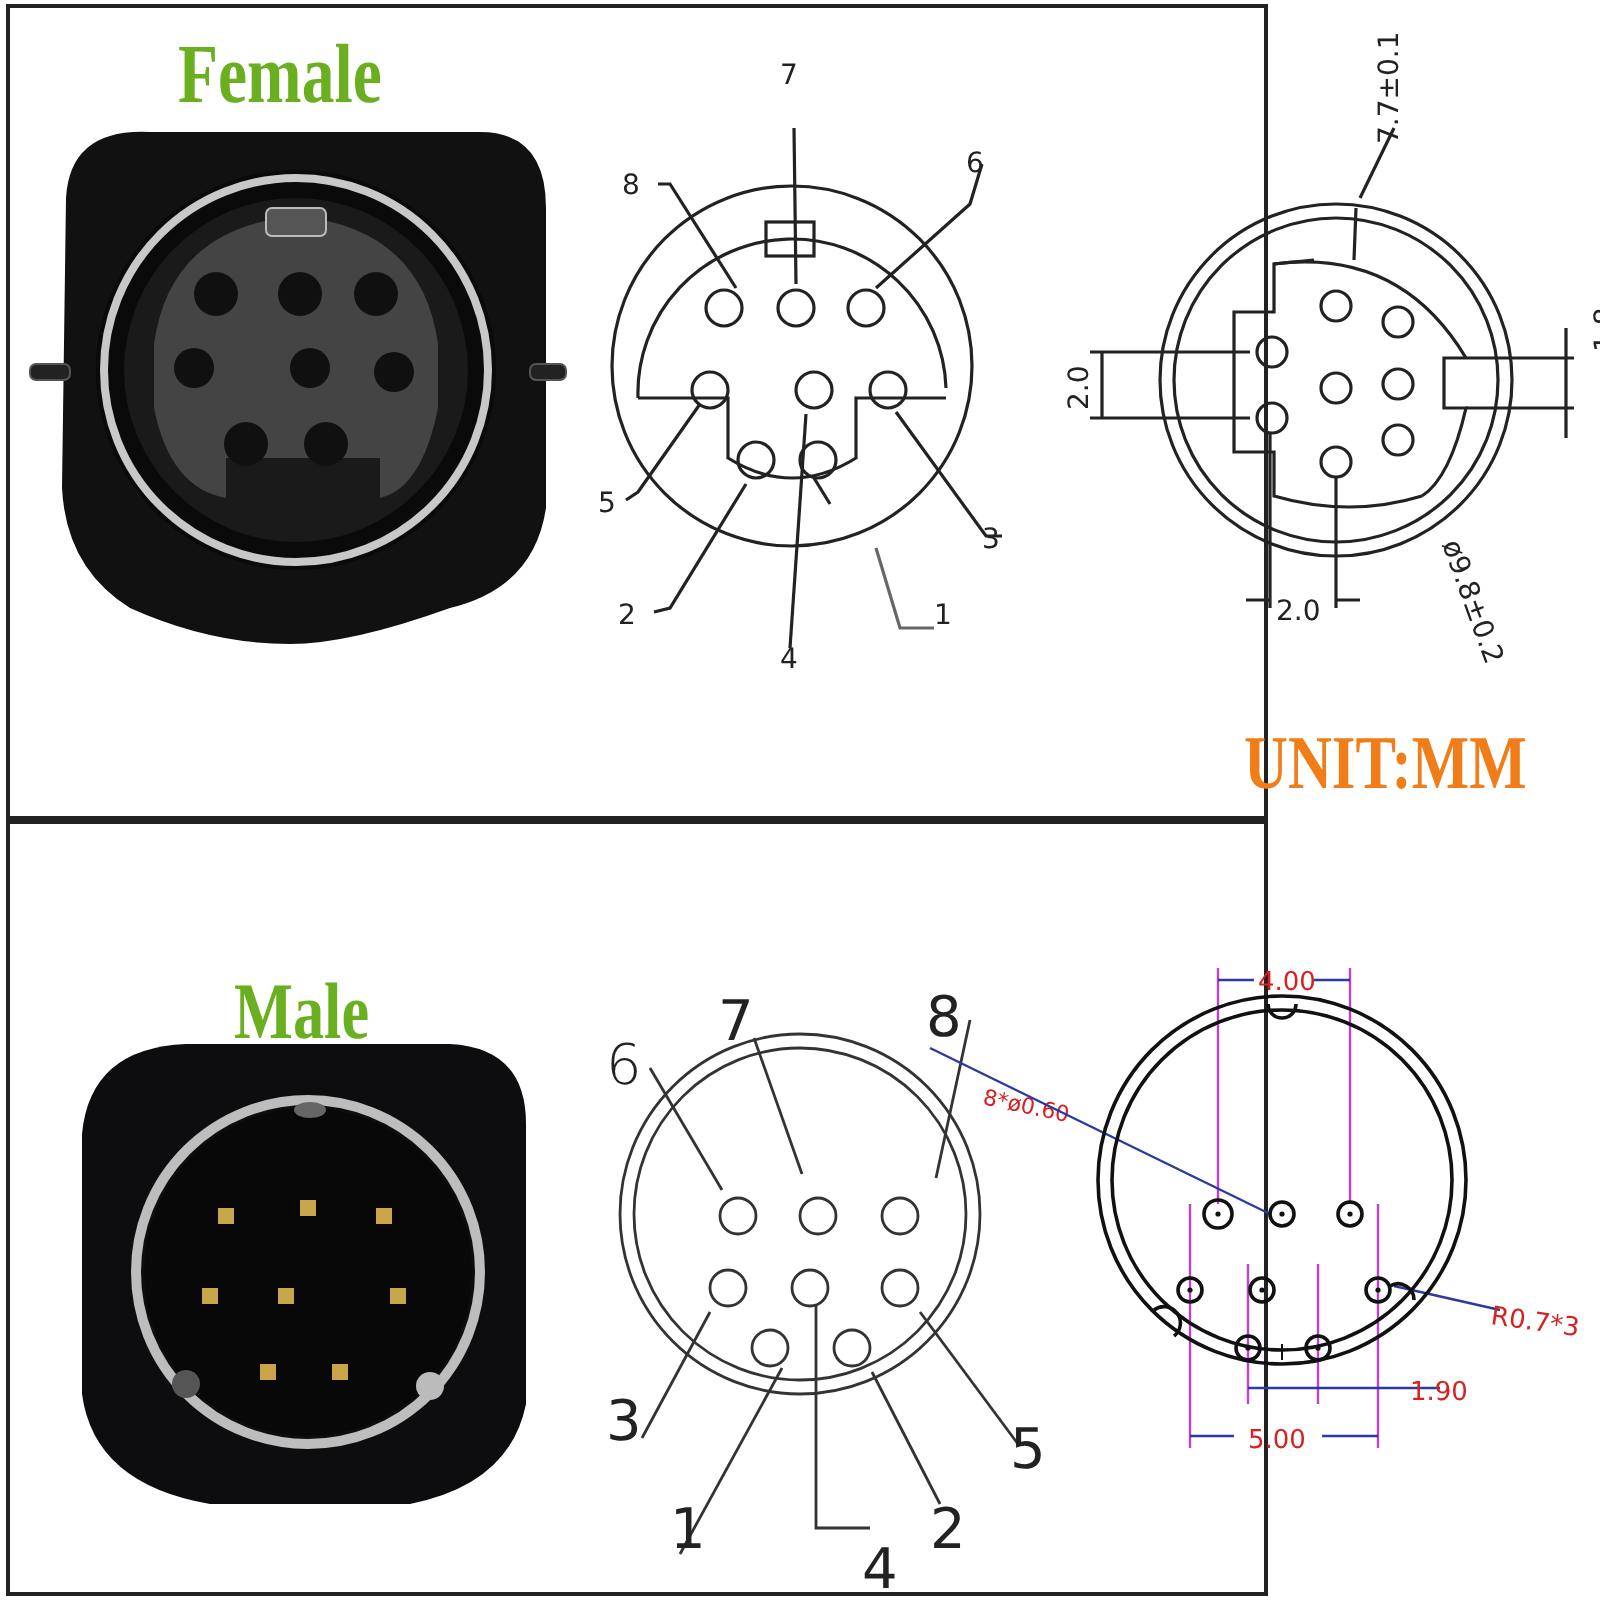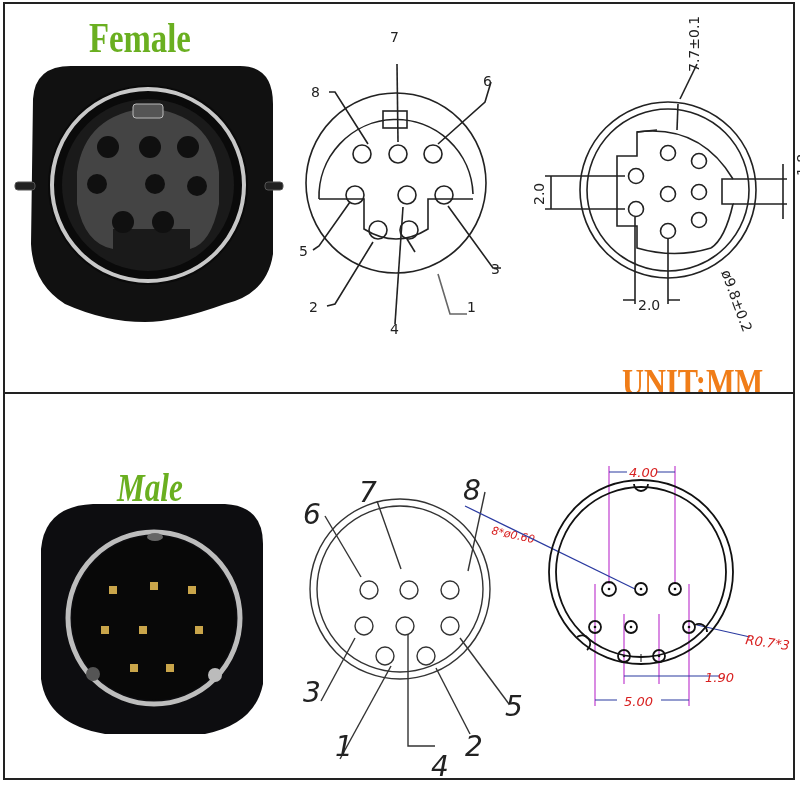--- a/index.html
+++ b/index.html
@@ -1,19 +1,19 @@
 <!DOCTYPE html>
 <html><head>
 <meta charset="utf-8">
 <style>
   html, body { margin: 0; padding: 0; background: #ffffff; }
   body { width: 800px; height: 800px; position: relative; overflow: hidden; font-family: "Liberation Sans", sans-serif; }
-  .panel { position: absolute; left: 3px; width: 792px; border: 2px solid #222; background: #fff; box-sizing: border-box; padding-left: 17px; }
+  .panel { position: absolute; left: 3px; width: 631px; border: 2px solid #222; background: #fff; box-sizing: border-box; padding-left: 17px; }
   .panel-top { top: 2px; height: 408px; }
-  .panel-bottom { top: 392px; height: 388px; font-style: italic; }
+  .panel-bottom { top: 410px; height: 388px; }
   .title { position: absolute; font-family: "Liberation Serif", serif; font-weight: bold; transform: scaleX(0.78); transform-origin: left top; letter-spacing: 0px; }
   .title-female { left: 84px; top: 10px; font-size: 42px; color: #6aaf20; }
   .title-male { left: 112px; top: 70px; font-size: 40px; color: #6aaf20; }
   .unit { position: absolute; left: 617px; top: 356px; font-family: "Liberation Serif", serif; font-weight: bold; font-size: 38px; color: #f07d18; transform: scaleX(0.8); transform-origin: left top; }
   svg { position: absolute; overflow: visible; }
   .lbl { font-family: "DejaVu Sans", sans-serif; fill: #222; }
   .red { font-family: "DejaVu Sans", sans-serif; fill: #d82020; }
 </style>
 </head>
 <body>

